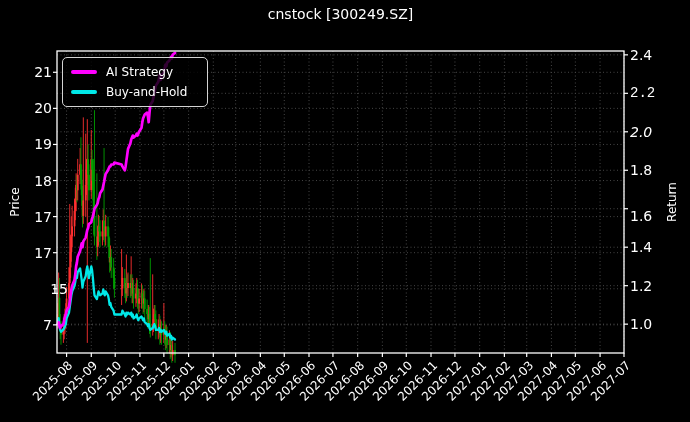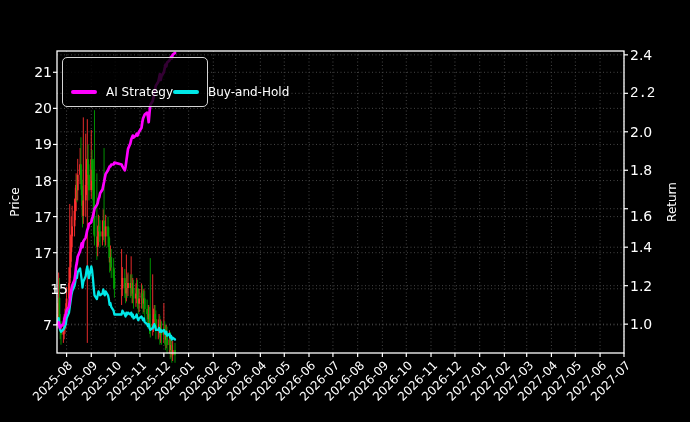--- a/index.html
+++ b/index.html
@@ -25,31 +25,32 @@
   .tick-label-y.left{left:0;width:52px;text-align:right;}
   .tick-label-y.right{left:630px;text-align:left;}
   .xlab-anchor{position:absolute;width:0;height:0;}
   .xlab-anchor > span{
     position:absolute;right:0;top:0;font-size:12px;color:#fff;white-space:nowrap;
     transform-origin:100% 0;transform:rotate(-45deg);line-height:1.1;
   }
   .legend{
     position:absolute;left:62px;top:57px;width:146px;height:50px;
     background:rgba(0,0,0,0.8);border:1.2px solid #d4d4d4;border-radius:5px;
-    box-sizing:border-box;padding:24px 8px 4px 8px;display:flex;
-    flex-direction:row;justify-content:space-around;z-index:5;
+    box-sizing:border-box;padding:4px 8px 4px 8px;display:flex;
+    flex-direction:column;justify-content:space-around;z-index:5;
   }
   .legend-row{display:flex;align-items:center;height:19px;}
   .legend-swatch{width:26px;height:4px;border-radius:2px;margin-right:9px;flex:0 0 auto;}
   .legend-label{font-size:12px;color:#fff;white-space:nowrap;}
 </style>
 </head>
 <body>
 
 <div class="figure">
+  <div class="chart-title">cnstock [300249.SZ]</div>
 
   <svg id="plot-svg" width="690" height="422">
       <line x1="57" x2="624" y1="324.8566308243728" y2="324.8566308243728" stroke="#464646" stroke-width="1" stroke-dasharray="1 2.5"></line>
       <line x1="57" x2="624" y1="288.77538829151734" y2="288.77538829151734" stroke="#464646" stroke-width="1" stroke-dasharray="1 2.5"></line>
       <line x1="57" x2="624" y1="252.6941457586619" y2="252.6941457586619" stroke="#464646" stroke-width="1" stroke-dasharray="1 2.5"></line>
       <line x1="57" x2="624" y1="216.61290322580646" y2="216.61290322580646" stroke="#464646" stroke-width="1" stroke-dasharray="1 2.5"></line>
       <line x1="57" x2="624" y1="180.53166069295102" y2="180.53166069295102" stroke="#464646" stroke-width="1" stroke-dasharray="1 2.5"></line>
       <line x1="57" x2="624" y1="144.45041816009558" y2="144.45041816009558" stroke="#464646" stroke-width="1" stroke-dasharray="1 2.5"></line>
       <line x1="57" x2="624" y1="108.36917562724014" y2="108.36917562724014" stroke="#464646" stroke-width="1" stroke-dasharray="1 2.5"></line>
       <line x1="57" x2="624" y1="72.2879330943847" y2="72.2879330943847" stroke="#464646" stroke-width="1" stroke-dasharray="1 2.5"></line>
@@ -339,21 +340,21 @@
       <div class="tick-label-y left" style="top: 216.613px;">17</div>
       <div class="tick-label-y left" style="top: 180.532px;">18</div>
       <div class="tick-label-y left" style="top: 144.45px;">19</div>
       <div class="tick-label-y left" style="top: 108.369px;">20</div>
       <div class="tick-label-y left" style="top: 72.2879px;">21</div>
       <div class="tick-label-y right" style="top: 324.146px;">1.0</div>
       <div class="tick-label-y right" style="top: 285.675px;">1.2</div>
       <div class="tick-label-y right" style="top: 247.204px;">1.4</div>
       <div class="tick-label-y right" style="top: 216px; text-align: center;">1.6</div>
       <div class="tick-label-y right" style="top: 170.261px;">1.8</div>
-      <div class="tick-label-y right" style="top: 131.79px;">2.0</div>
+      <div class="tick-label-y right" style="top: 131.79px; font-style: italic;">2.0</div>
       <div class="tick-label-y right" style="top: 93.3185px; font-family: Liberation Mono, monospace;">2.2</div>
       <div class="tick-label-y right" style="top: 54.8471px;">2.4</div>
       <div class="xlab-anchor" style="left: 66.5696px; top: 359px;">
         <span>2025-08</span>
       </div>
       <div class="xlab-anchor" style="left: 91.2911px; top: 359px;">
         <span>2025-09</span>
       </div>
       <div class="xlab-anchor" style="left: 115.215px; top: 359px;">
         <span>2025-10</span>

